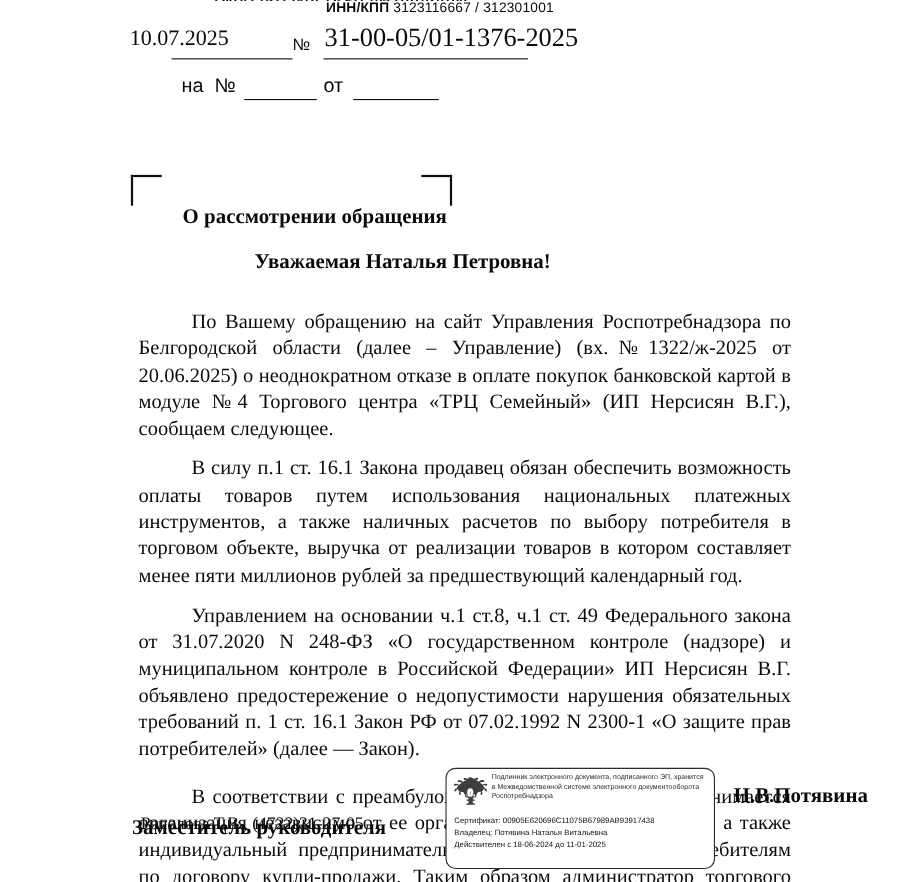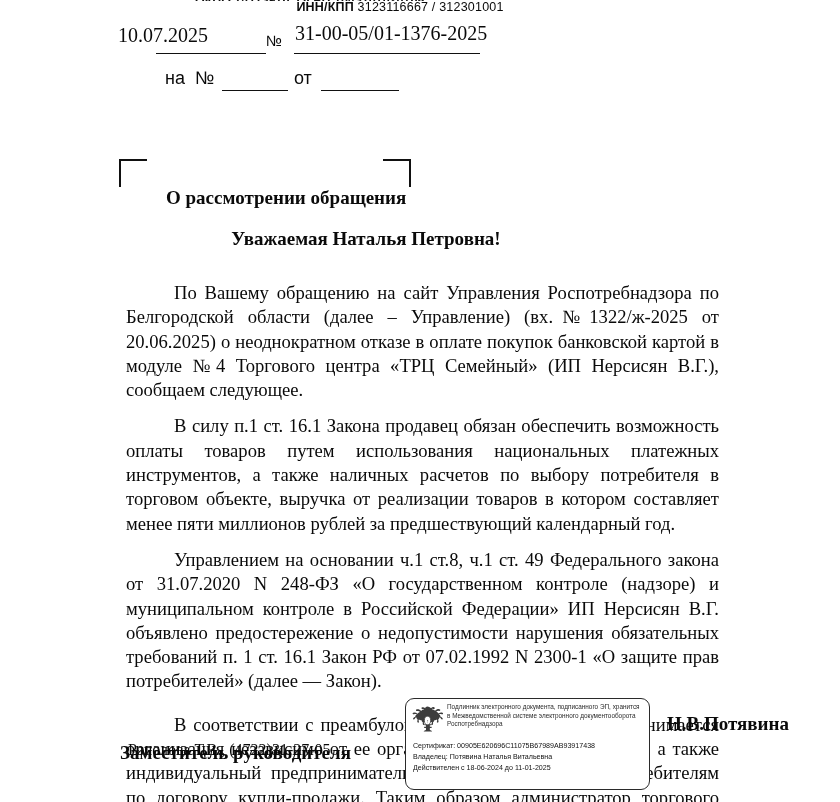--- a/index.html
+++ b/index.html
@@ -69,21 +69,21 @@
     left: 148px;
     top: 8px;
     font-size: 15px;
     font-family: "Liberation Sans", "DejaVu Sans", sans-serif;
     white-space: nowrap;
   }
   .doc-number {
     position: absolute;
     left: 177px;
     top: -2px;
-    font-size: 20px;
+    font-size: 24px;
     white-space: nowrap;
   }
   .rule-left {
     position: absolute;
     left: 38px;
     top: 29px;
     width: 110px;
     border-bottom: 1.4px solid #111;
   }
   .rule-right {

